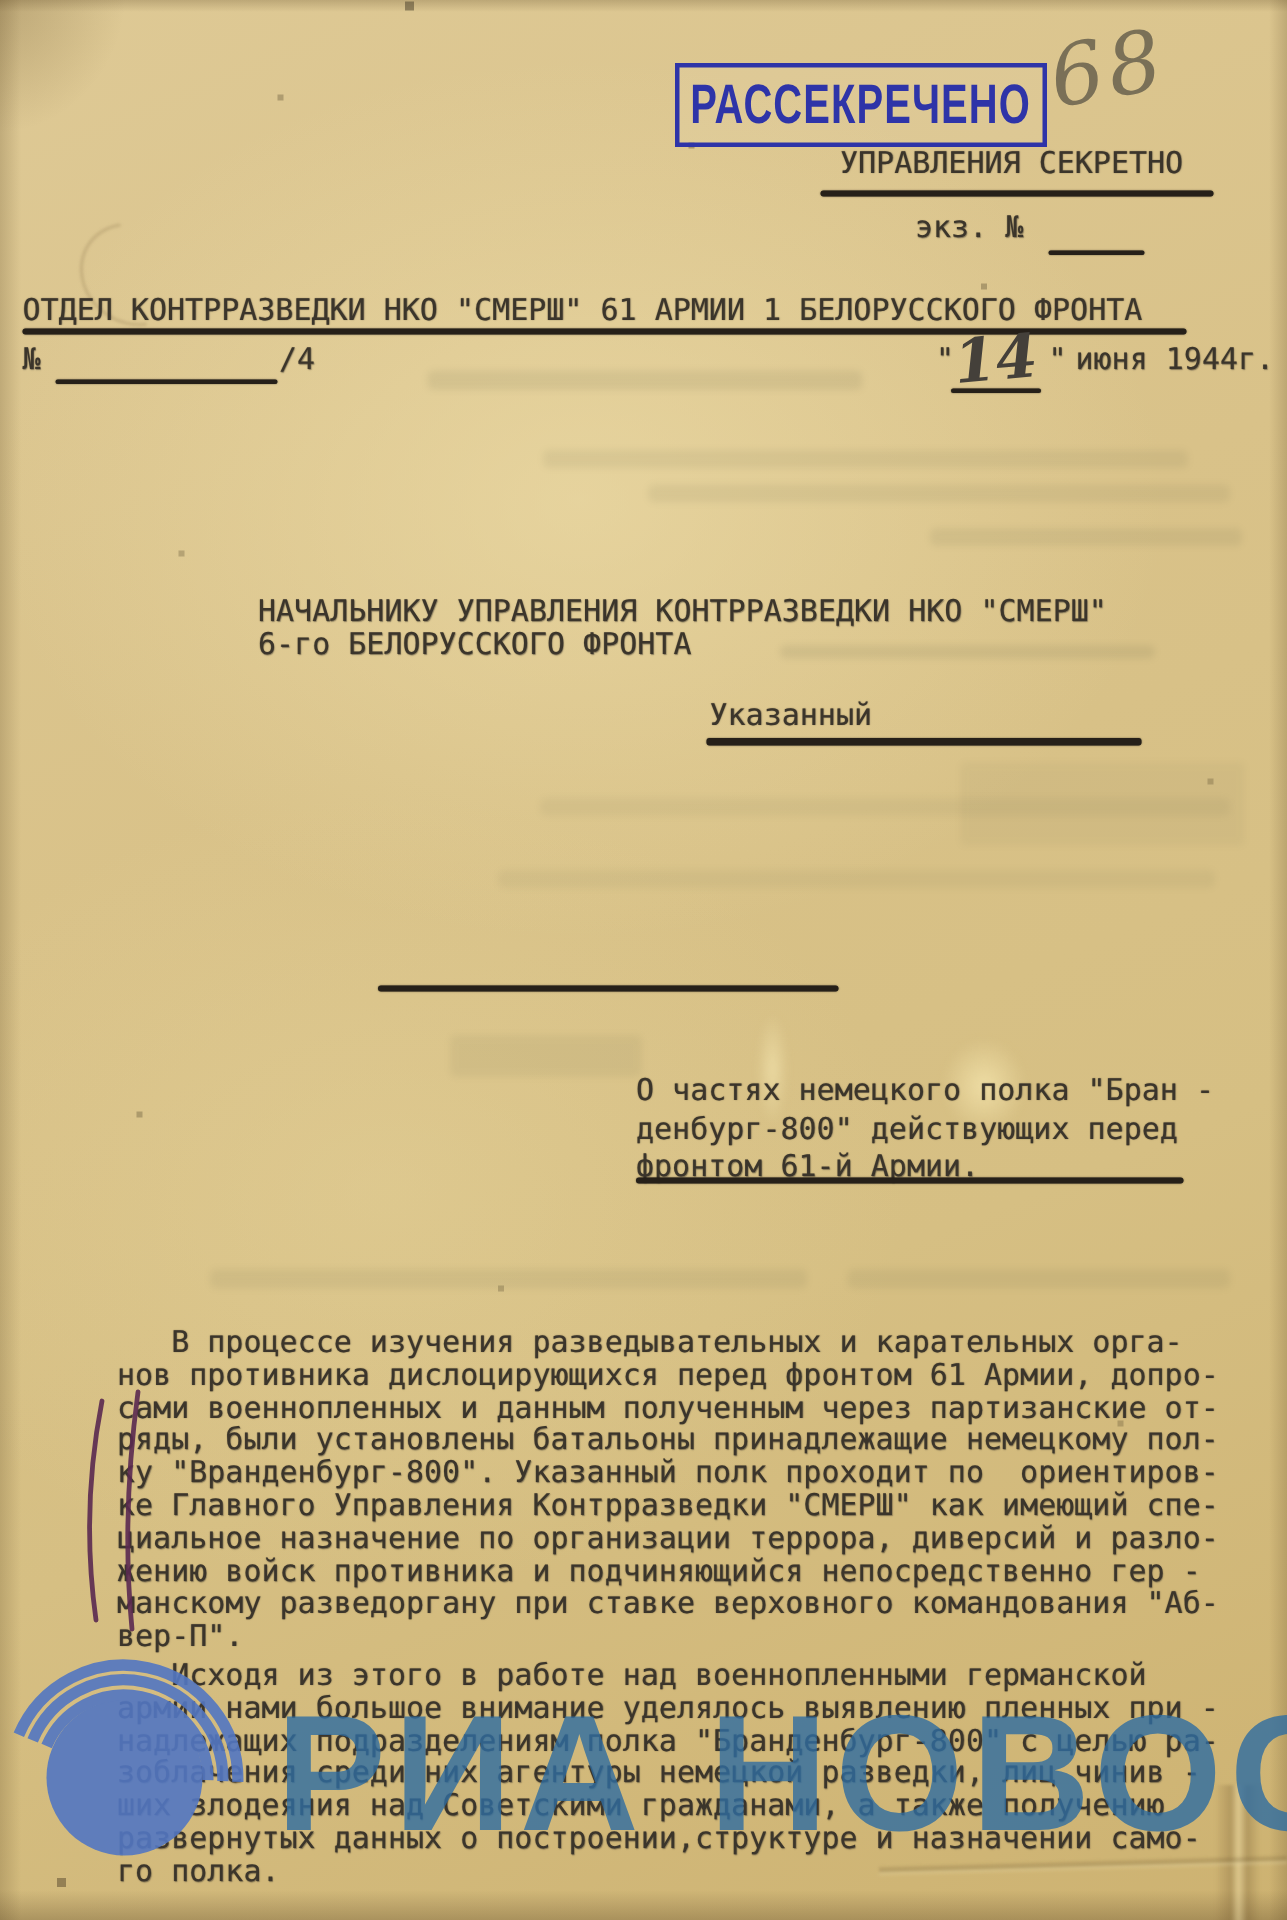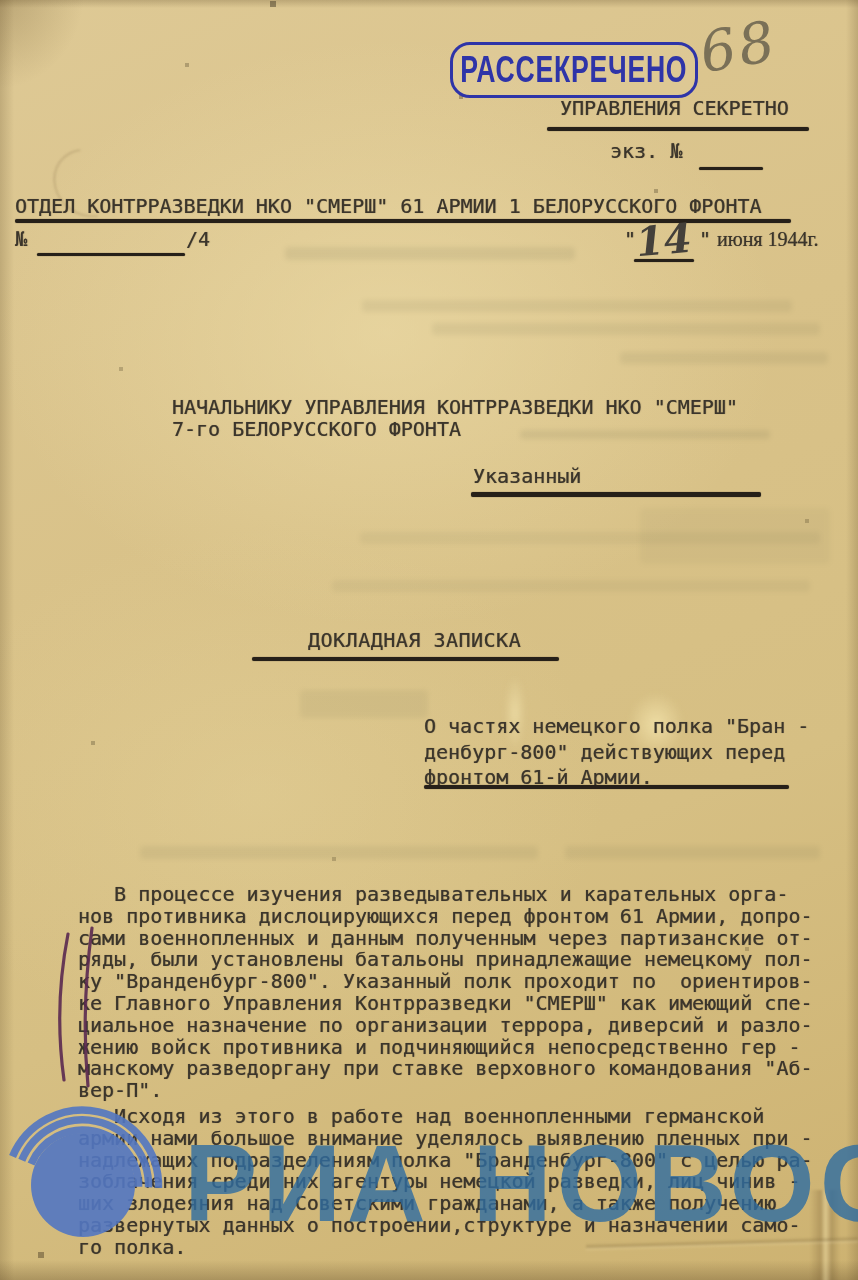--- a/index.html
+++ b/index.html
@@ -51,21 +51,21 @@
   .stamp{position:absolute;left:450px;top:42px;width:242px;height:50px;border:3px solid #2e34a8;
     display:flex;align-items:center;justify-content:center;background:rgba(255,255,255,.06);}
   .stamp span{font-family:"Liberation Sans","DejaVu Sans",sans-serif;font-weight:bold;font-size:37px;
     color:#2e34a8;letter-spacing:1px;transform:scaleX(.72);white-space:nowrap;}
   
   .wm-ball{position:absolute;left:6px;top:1090px;z-index:20;opacity:.9;}
   .wm-text{position:absolute;left:184px;top:1128px;z-index:20;font-family:"Liberation Sans","DejaVu Sans",sans-serif;
     font-weight:bold;font-size:110px;line-height:1;letter-spacing:5px;word-spacing:6px;
     color:#2f6da1;opacity:.8;white-space:nowrap;}
   .pen-marks{position:absolute;left:48px;top:918px;z-index:12;}
-  .z10{z-index:10;} .z5{z-index:5;} .z6{z-index:6;} .z13{z-index:13;} .z15{z-index:15;border-radius:20px;}
+  .z10{z-index:10;} .z5{z-index:5;} .z6{z-index:6;} .z13{z-index:13;} .z15{z-index:15;}
 </style>
 </head>
 <body>
 
 <div class="page">
 
   <div class="stain edge-left"></div>
   <div class="stain edge-top"></div>
   <div class="stain edge-right"></div>
   <div class="stain edge-bottom"></div>
@@ -104,29 +104,28 @@
   <div class="tw z10" style="left:15px;top:196px;">ОТДЕЛ КОНТРРАЗВЕДКИ НКО "СМЕРШ" 61 АРМИИ 1 БЕЛОРУССКОГО ФРОНТА</div>
   <div class="rule z10" style="left:15px;top:219px;width:776px;height:3.5px;"></div>
 
   <div class="tw z10" style="left:15px;top:229px;">№</div>
   <div class="rule z10" style="left:37px;top:253px;width:148px;height:3px;"></div>
   <div class="tw z10" style="left:186px;top:229px;">/4</div>
   <div class="tw z10" style="left:624px;top:229px;">"</div>
   <div class="hand day14 z13">14</div>
   <div class="rule z10" style="left:634px;top:259px;width:60px;height:2.5px;"></div>
   <div class="tw z10" style="left:699px;top:229px;">"</div>
-  <div class="tw z10" style="left:717px;top:229px;font-family:Liberation Serif, serif;">июня 1944г.</div>
+  <div class="tw z10" style="left:717px;top:229px;">июня 1944г.</div>
 
   <div class="tw z10" style="left:172px;top:396px;line-height:22px;">НАЧАЛЬНИКУ УПРАВЛЕНИЯ КОНТРРАЗВЕДКИ НКО "СМЕРШ"
-7-го БЕЛОРУССКОГО ФРОНТА</div>
+6-го БЕЛОРУССКОГО ФРОНТА</div>
 
   <div class="tw z10" style="left:473px;top:466px;">Указанный</div>
   <div class="rule z10" style="left:471px;top:492px;width:290px;height:4.5px;"></div>
 
-  <div class="tw z10" style="left:308px;top:630px;letter-spacing:.5px;">ДОКЛАДНАЯ ЗАПИСКА</div>
   <div class="rule z10" style="left:252px;top:657px;width:307px;height:4px;"></div>
 
   <div class="tw z10" style="left:424px;top:714px;line-height:25.5px;">О частях немецкого полка "Бран -
 денбург-800" действующих перед
 фронтом 61-й Армии.</div>
   <div class="rule z10" style="left:424px;top:785px;width:365px;height:3.5px;"></div>
 
   <div class="tw z10" style="left:78px;top:884px;">   В процессе изучения разведывательных и карательных орга-
 нов противника дислоцирующихся перед фронтом 61 Армии, допро-
 сами военнопленных и данным полученным через партизанские от-

